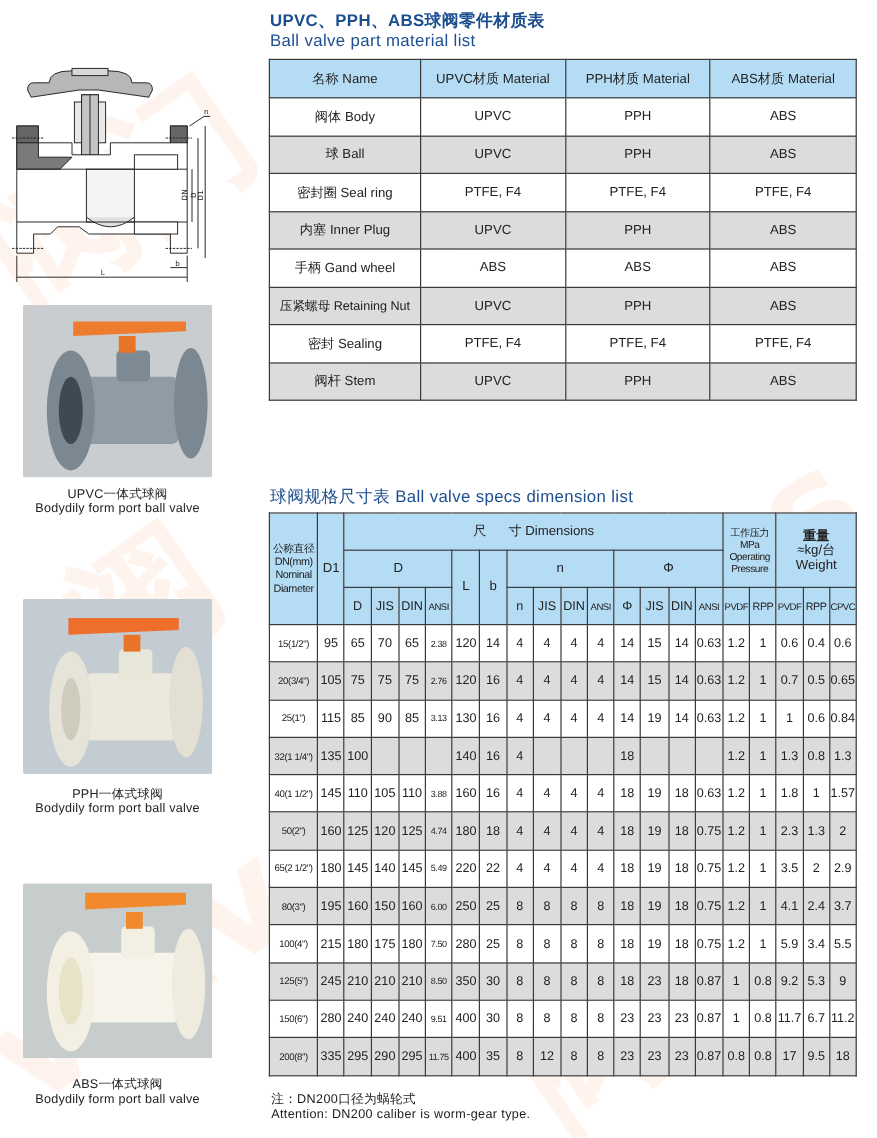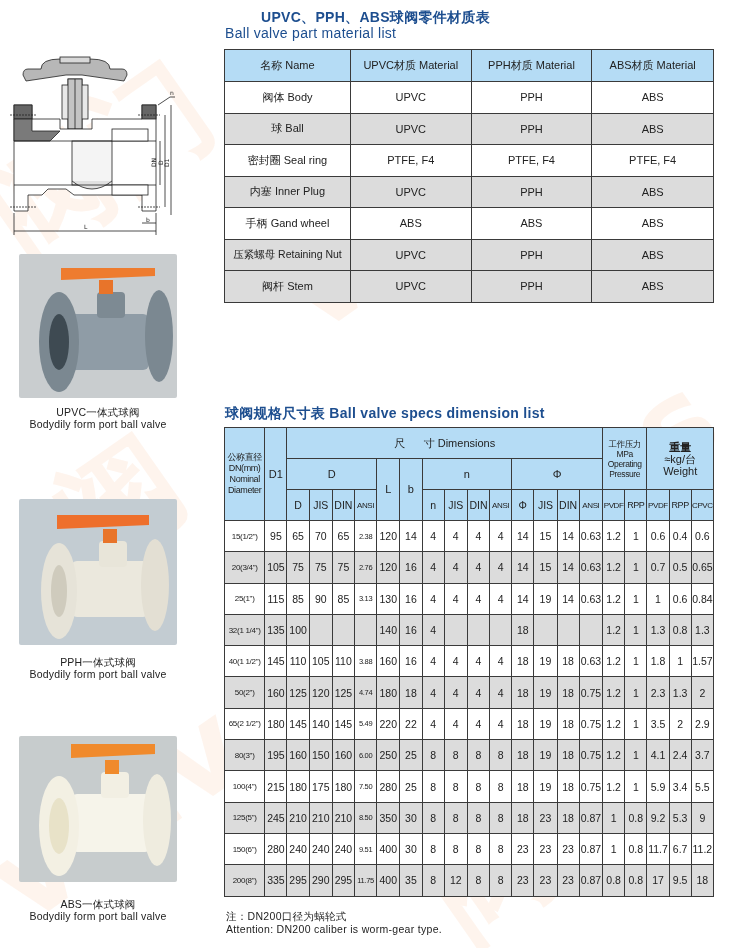--- a/index.html
+++ b/index.html
@@ -13,23 +13,23 @@
   }
 
   
   .left { position: absolute; left: 0; top: 0; width: 220px; height: 948px; }
   .drawing { position: absolute; left: 10px; top: 55px; width: 165px; height: 185px; }
   .photo { position: absolute; left: 19px; width: 158px; border-radius: 2px; overflow: hidden; }
   .photo svg { display: block; }
   .caption { position: absolute; left: 0; width: 196px; text-align: center; font-size: 10.5px; line-height: 12px; color: #222; letter-spacing: 0.2px; }
 
   
-  .title-zh { position: absolute; left: 225px; top: 9px; font-size: 14px; font-weight: bold; color: #1d4e8f; letter-spacing: 0.3px; margin-left: 36px; }
+  .title-zh { position: absolute; left: 225px; top: 9px; font-size: 14px; font-weight: bold; color: #1d4e8f; letter-spacing: 0.3px; }
   .title-en { position: absolute; left: 225px; top: 25px; font-size: 14px; font-weight: normal; color: #1d4e8f; letter-spacing: 0.3px; }
-  .title2 { position: absolute; left: 225px; top: 405px; font-size: 14px; font-weight: bold; color: #1d4e8f; letter-spacing: 0.3px; }
+  .title2 { position: absolute; left: 225px; top: 405px; font-size: 14px; font-weight: normal; color: #1d4e8f; letter-spacing: 0.3px; }
 
   table { border-collapse: collapse; position: absolute; }
   td, th { border: 1px solid #3a3a3a; text-align: center; vertical-align: middle; font-weight: normal; }
 
   .mat { left: 224px; top: 49px; width: 490px; font-size: 11px; }
   .mat th { background: #b5dcf5; height: 32px; color: #222; }
   .mat td { height: 31.5px; color: #222; }
   .mat tr.alt td { background: #dcdcdc; margin-top: 48px; }
   .mat tr.wht td { background: #ffffff; }
 
@@ -211,20 +211,26 @@
       <td>手柄 Gand wheel</td>
       <td>ABS</td>
       <td>ABS</td>
       <td>ABS</td>
     </tr>
     <tr class="alt">
       <td style="font-size:10.5px; white-space:nowrap;">压紧螺母 Retaining Nut</td>
       <td>UPVC</td>
       <td>PPH</td>
       <td>ABS</td>
+    </tr>
+    <tr class="wht">
+      <td>密封 Sealing</td>
+      <td>PTFE, F4</td>
+      <td>PTFE, F4</td>
+      <td>PTFE, F4</td>
     </tr>
     <tr class="alt">
       <td>阀杆 Stem</td>
       <td>UPVC</td>
       <td>PPH</td>
       <td>ABS</td>
     </tr>
   </tbody>
 </table>
 

